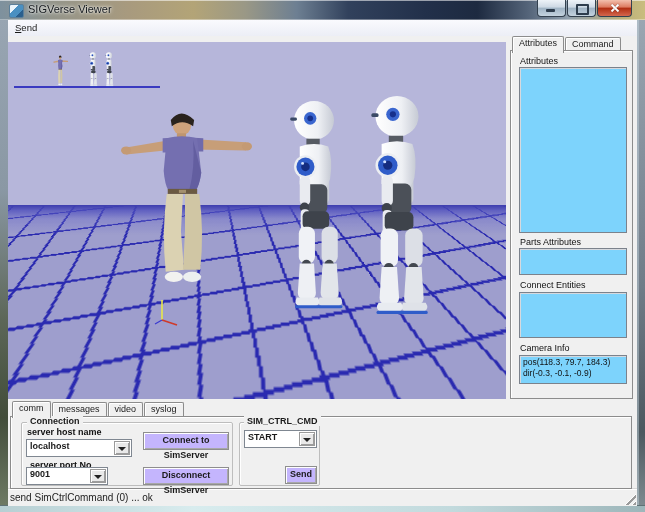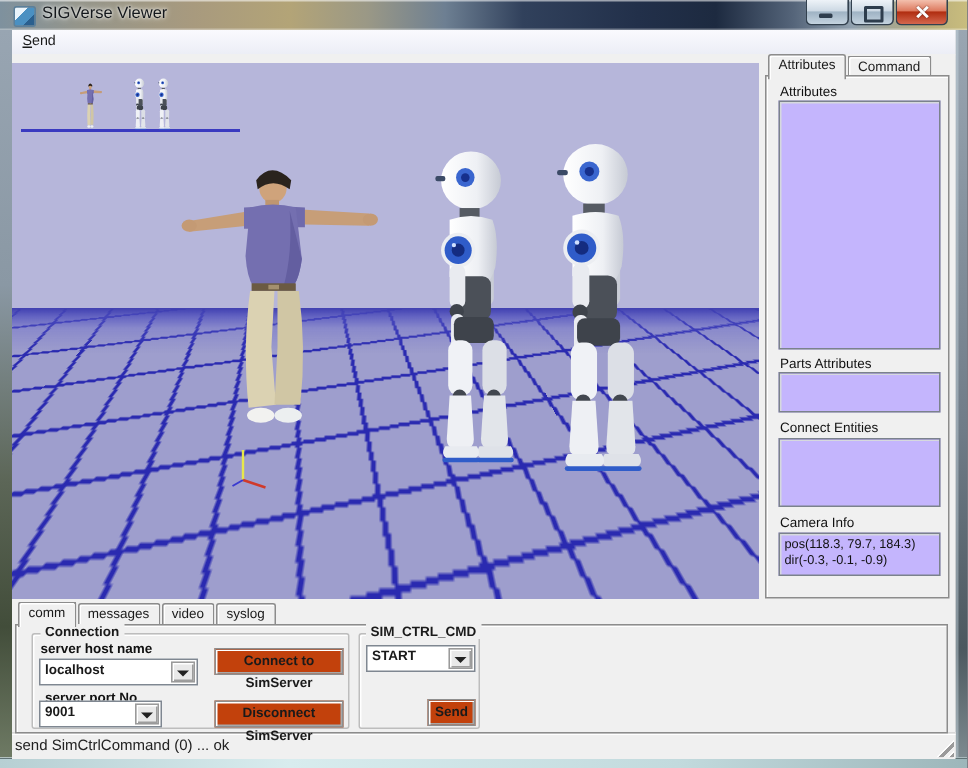--- a/index.html
+++ b/index.html
@@ -59,28 +59,28 @@
   .mini-line{position:absolute;left:6px;top:44px;width:146px;height:2px;background:#3a3ac0;}
   .entity{position:absolute;}
   
   .tabs-row{position:absolute;display:flex;align-items:flex-end;}
   .tab{height:13px;padding:1px 6px 0 6px;margin-right:1px;font-size:9px;
     background:#f0f0f0;border:1px solid #8c8c8c;border-bottom:none;
     border-radius:2px 2px 0 0;box-shadow:inset 1px 1px 0 #fff;position:relative;}
   .tab.active{height:15px;z-index:3;margin-bottom:-1px;}
   .panel3d{position:absolute;background:#f0f0f0;border:1px solid #8c8c8c;
     box-shadow:inset 1px 1px 0 #fff;z-index:2;}
-  .sunken{position:absolute;background:#c4b5fd;border:1px solid #7b828c;
+  .sunken{position:absolute;background:#7dd3fc;border:1px solid #7b828c;
     box-shadow:inset 1px 1px 0 #d6d9de;}
   .lbl{position:absolute;font-size:9px;white-space:nowrap;color:#111;}
   .groupbox{position:absolute;border:1px solid #bdbdbd;border-radius:2px;
     box-shadow:inset 1px 1px 0 #fff;font-weight:bold;}
   .group-label{position:absolute;top:-7px;background:#f0f0f0;padding:0 3px;
     font-size:9px;white-space:nowrap;}
-  .btn{position:absolute;background:#c2410c;border:1px solid #8e8e8e;
+  .btn{position:absolute;background:#c4b5fd;border:1px solid #8e8e8e;
     box-shadow:inset 1px 1px 0 #fff,inset -1px -1px 0 #a8a8a8;
     font-size:9px;text-align:center;line-height:15px;cursor:default;}
   .combo{position:absolute;background:#fff;border:1px solid #7f8791;}
   .combo-value{position:absolute;left:3px;top:1px;font-size:9px;white-space:nowrap;}
   .combo-btn{position:absolute;right:1px;top:1px;bottom:1px;width:14px;
     background:#e9e9e9;border:1px solid #9a9a9a;
     box-shadow:inset 1px 1px 0 #fff,inset -1px -1px 0 #9d9d9d;}
   .combo-arrow{position:absolute;left:3px;top:5px;width:0;height:0;
     border-left:4px solid transparent;border-right:4px solid transparent;
     border-top:4px solid #222;}

